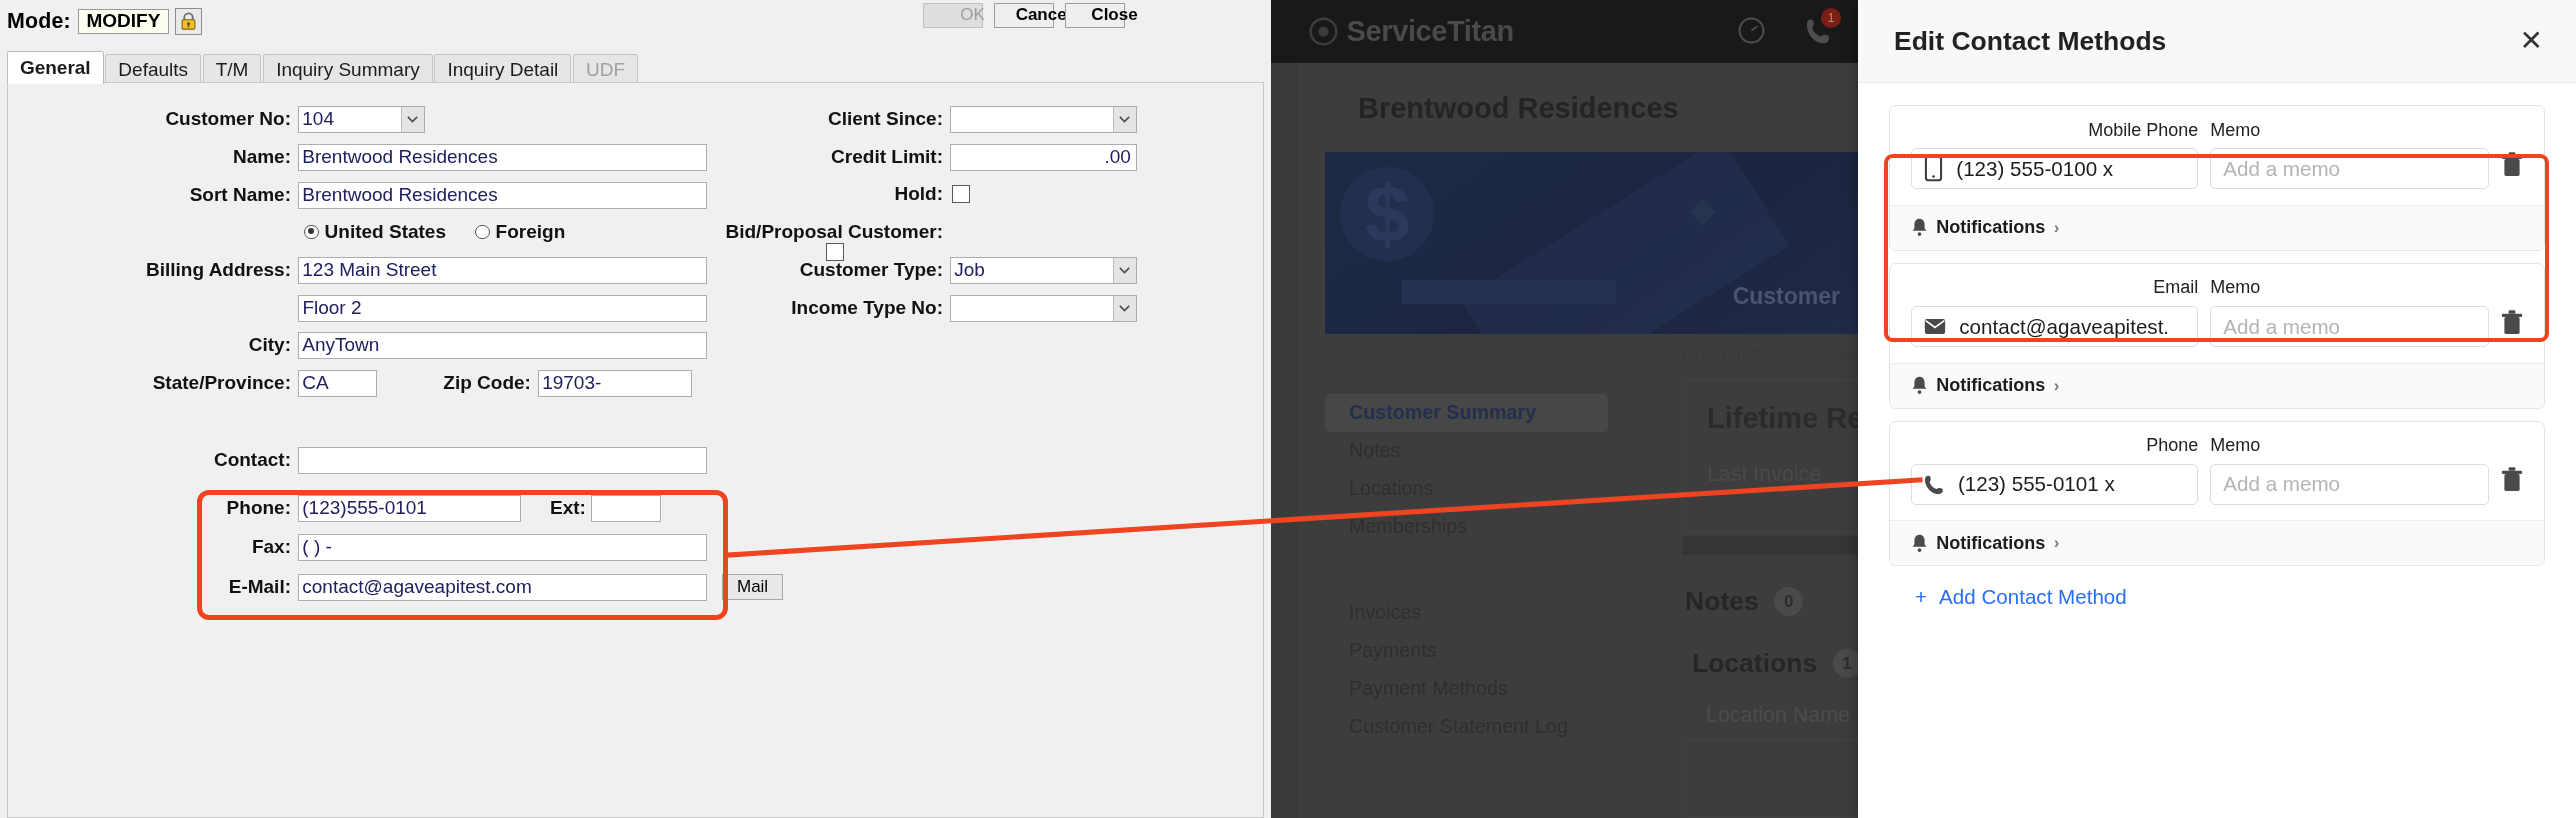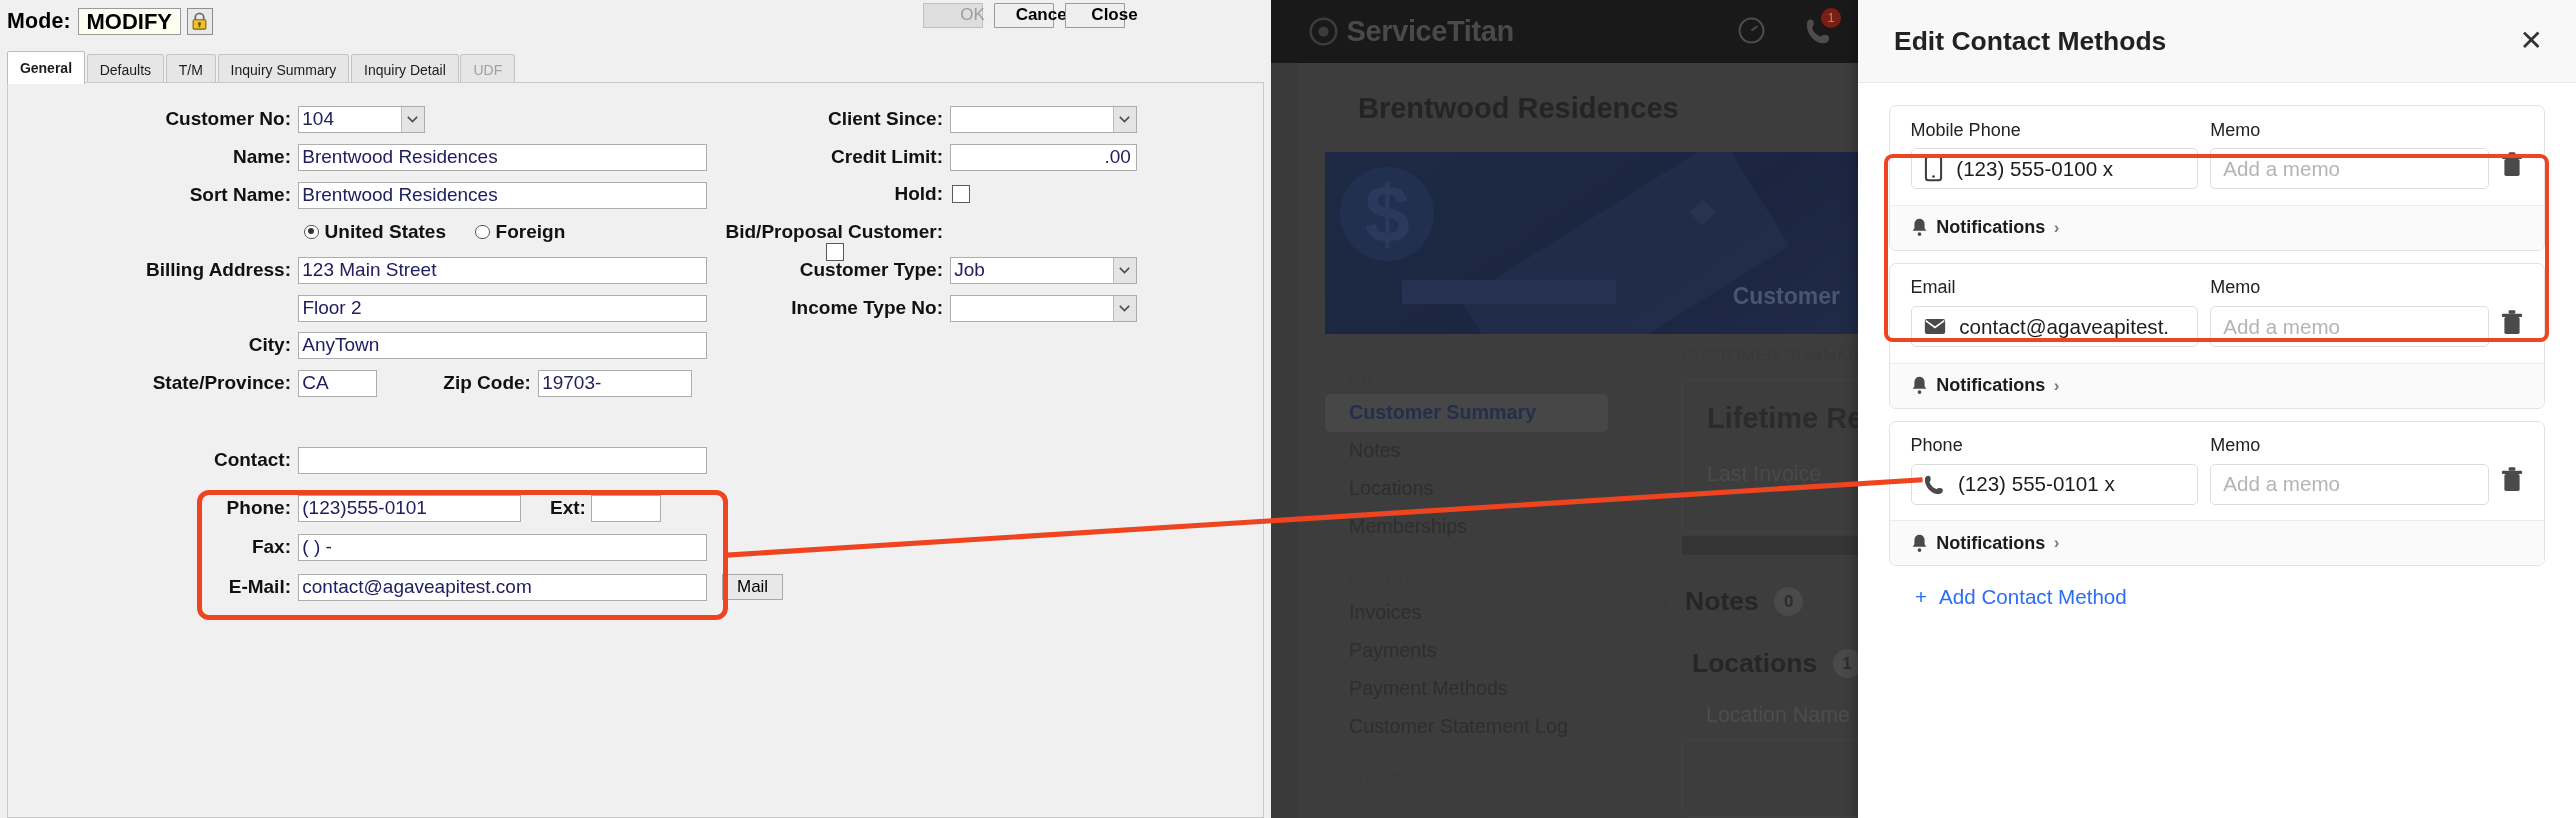--- a/index.html
+++ b/index.html
@@ -26,21 +26,21 @@
   }
   .mode-label {
     font-size: 21.4px; font-weight: bold; color: #000; margin-left: 6.9px;
     letter-spacing: 0.2px;
   }
   .mode-box {
     margin-left: 6.9px;
     border: 1.7px solid #9a9a9a;
     background: #fdfdf0;
     padding: 0.9px 7.7px 1.7px 7.7px;
-    font-size: 22px; font-weight: bold; color: #000;
+    font-size: 19px; font-weight: bold; color: #000;
     line-height: 1.05;
   }
   .lock-btn {
     margin-left: 6px;
     width: 26.5px; height: 27px;
     border: 1.7px solid #8d8d8d;
     background: #e9e9e9;
     display: flex; align-items: center; justify-content: center;
   }
   .lock-glyph { display:block; }
@@ -58,21 +58,21 @@
     padding-left: 39px;
   }
   .w-btn.disabled { color: #9d9d9d; background: #dedede; border-color: #c0c0c0; }
   .w-btn.strong { background: #efefef; border-color: #9b9b9b; font-weight: 700;}
 
   
   .tabs { position: absolute; left: 6.9px; top: 51px; display: flex; align-items: flex-end; }
   .tab {
     height: 30px; padding: 0 12px;
     display: flex; align-items: center;
-    font-size: 14px; color: #1c1c1c;
+    font-size: 19px; color: #1c1c1c;
     background: #e6e6e6;
     border: 0.9px solid #c3c3c3; border-bottom: none;
     margin-right: 1.7px;
     border-radius: 2.6px 2.6px 0 0;
   }
   .tab.active {
     background: #ffffff; font-weight: bold; height: 33px;
     border-color: #bcbcbc; position: relative; z-index: 3;
   }
   .tab.dim { color: #a0a0a0; }
@@ -218,21 +218,21 @@
   }
   .drawer-title { font-size: 26.5px; font-weight: bold; color:#222; }
   .drawer-close { font-size: 28px; color:#333; line-height:1; cursor:pointer; }
 
   .drawer-body { padding: 22px 31px 0 31px; }
   .cm-card {
     border: 0.9px solid #e3e3e3; border-radius: 6.9px; background:#fff;
     margin-bottom: 12px; overflow: hidden;
   }
   .cm-top { padding: 13.7px 20.6px 15.4px 20.6px; display:flex; align-items:flex-end; gap: 12px;}
-  .cm-col-a { width: 300px; }
+  .cm-col-a { width: 300px; text-align: right; }
   .cm-col-b { width: 291px; }
   .cm-lbl { font-size: 18px; color:#222; margin-bottom: 7.7px; }
   .cm-input {
     height: 41px; border: 0.9px solid #dcdcdc; border-radius: 5.1px;
     display:flex; align-items:center; padding: 0 12px; gap: 13.7px;
     font-size: 20.6px; color:#1d1d1d; background:#fff; overflow:hidden; white-space:nowrap;
   }
   .cm-input.ph { color:#b4b4b4; }
   .cm-trash { padding-bottom: 8.6px; color:#4a4a4a; cursor:pointer; }
   .cm-notif {

